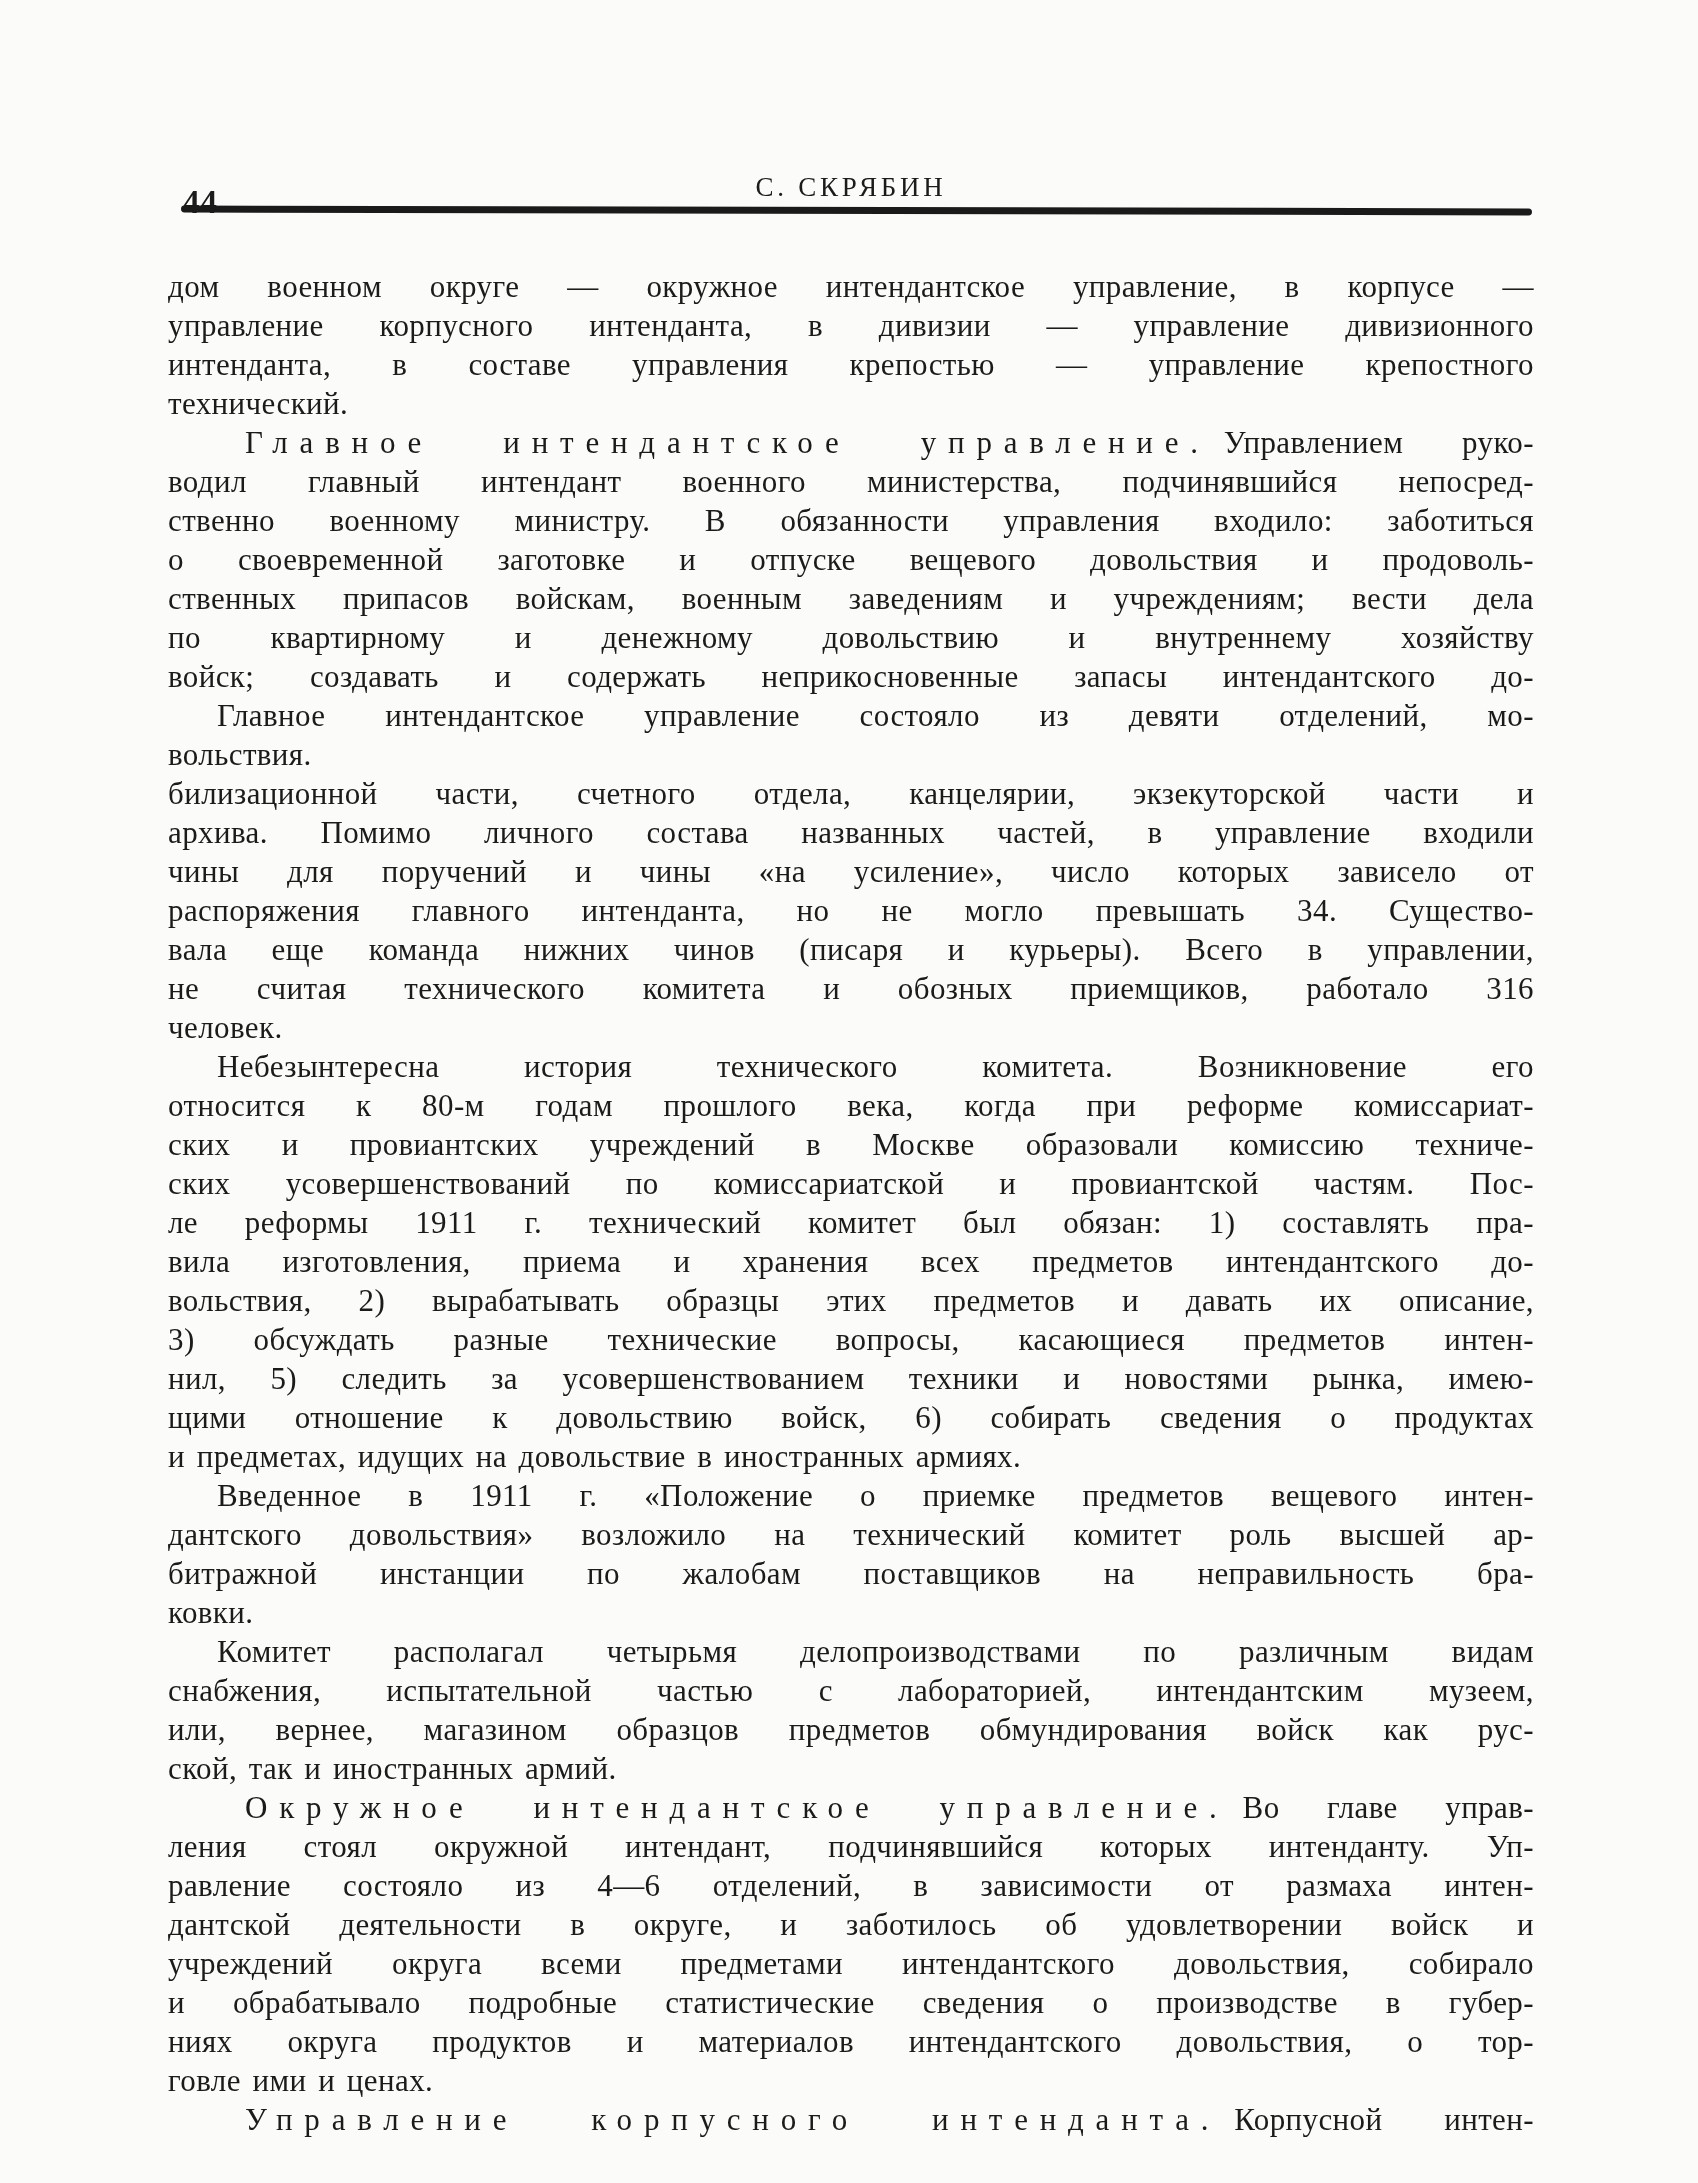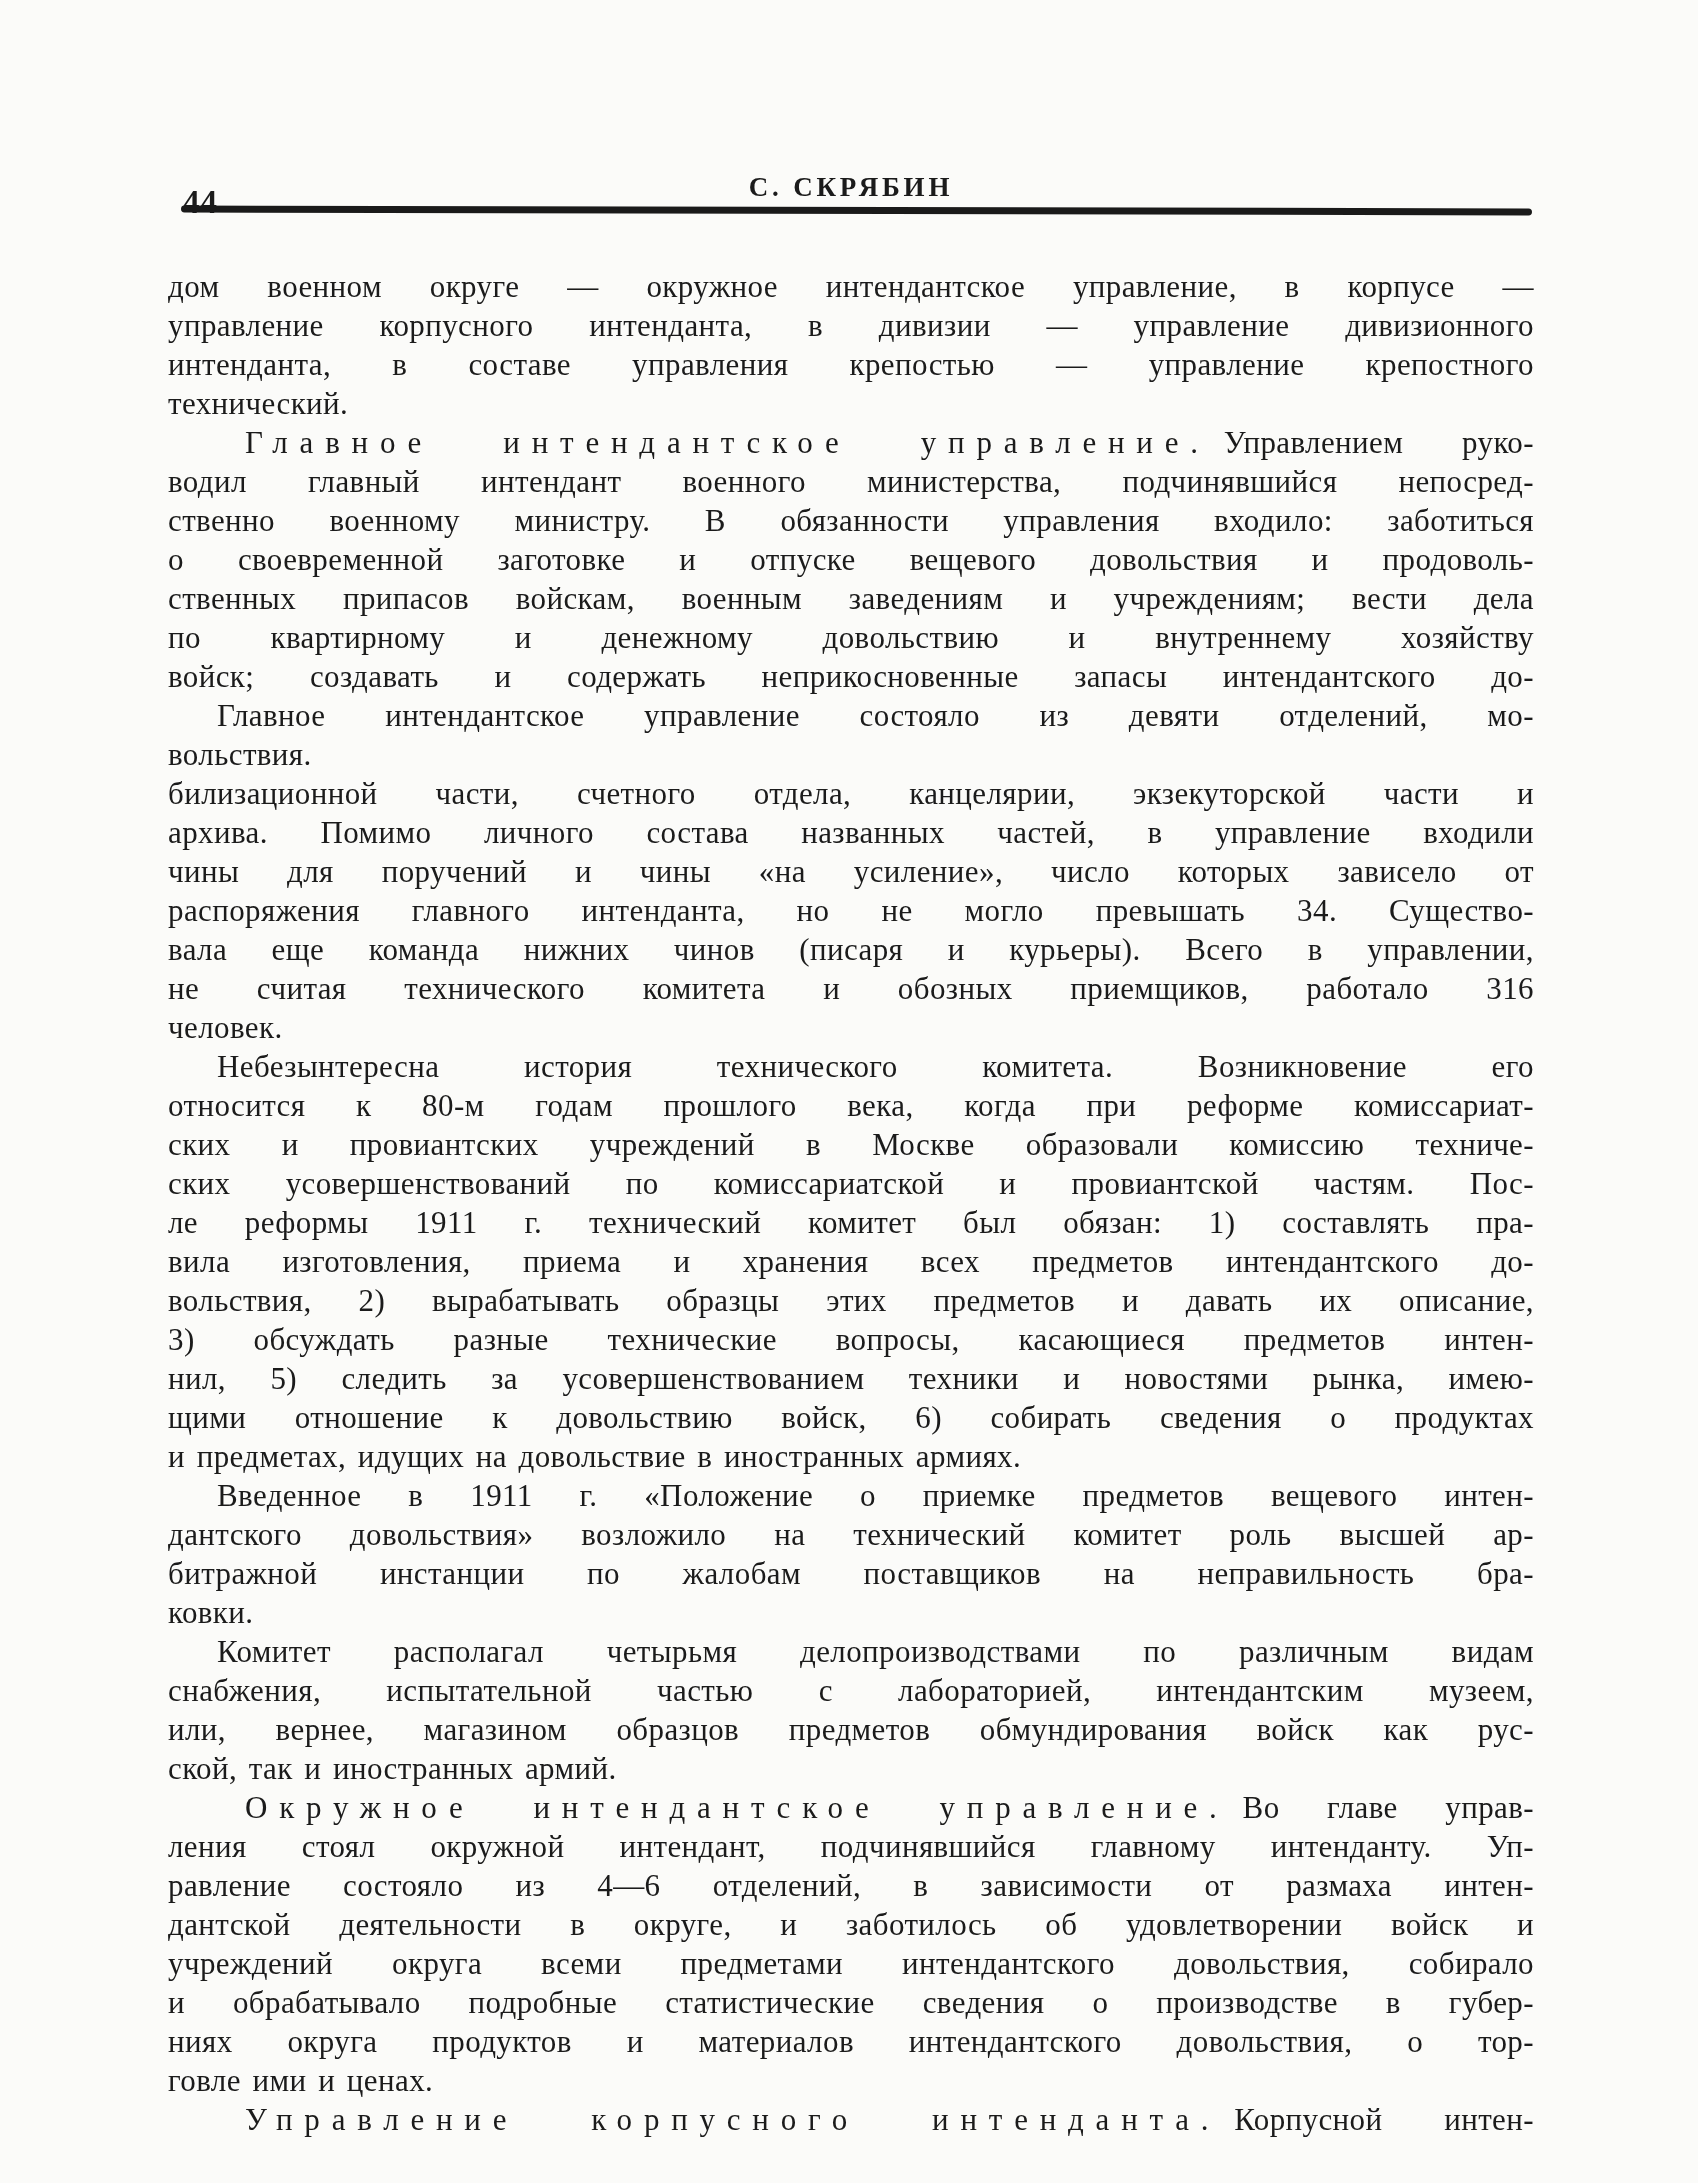--- a/index.html
+++ b/index.html
@@ -27,21 +27,21 @@
     letter-spacing: 0.9px;
   }
   .running-title {
     position: absolute;
     left: 168px;
     width: 1366px;
     top: 174px;
     text-align: center;
     font-size: 27px;
     line-height: 1;
-    font-weight: bold;
+    font-weight: normal;
     letter-spacing: 0.14em;
   }
   .header-rule {
     position: absolute;
     left: 181px;
     top: 207px;
     width: 1351px;
     height: 6.5px;
     background: #1a1a1a;
     border-radius: 3.5px;
@@ -116,21 +116,21 @@
       <div class="line end">и предметах, идущих на довольствие в иностранных армиях.</div>
       <div class="line indent">Введенное в 1911 г. «Положение о приемке предметов вещевого интен-</div>
       <div class="line">дантского довольствия» возложило на технический комитет роль высшей ар-</div>
       <div class="line">битражной инстанции по жалобам поставщиков на неправильность бра-</div>
       <div class="line end">ковки.</div>
       <div class="line indent">Комитет располагал четырьмя делопроизводствами по различным видам</div>
       <div class="line">снабжения, испытательной частью с лабораторией, интендантским музеем,</div>
       <div class="line">или, вернее, магазином образцов предметов обмундирования войск как рус-</div>
       <div class="line end">ской, так и иностранных армий.</div>
       <div class="line indent"><span class="lead">Окружное интендантское управление.</span>Во главе управ-</div>
-      <div class="line">ления стоял окружной интендант, подчинявшийся главному интенданту. Уп-</div>
+      <div class="line">ления стоял окружной интендант, подчинявшийся которых интенданту. Уп-</div>
       <div class="line">равление состояло из 4—6 отделений, в зависимости от размаха интен-</div>
       <div class="line">дантской деятельности в округе, и заботилось об удовлетворении войск и</div>
       <div class="line">учреждений округа всеми предметами интендантского довольствия, собирало</div>
       <div class="line">и обрабатывало подробные статистические сведения о производстве в губер-</div>
       <div class="line">ниях округа продуктов и материалов интендантского довольствия, о тор-</div>
       <div class="line end">говле ими и ценах.</div>
       <div class="line indent"><span class="lead">Управление корпусного интенданта.</span>Корпусной интен-</div>
     </div>
 
 </div>

